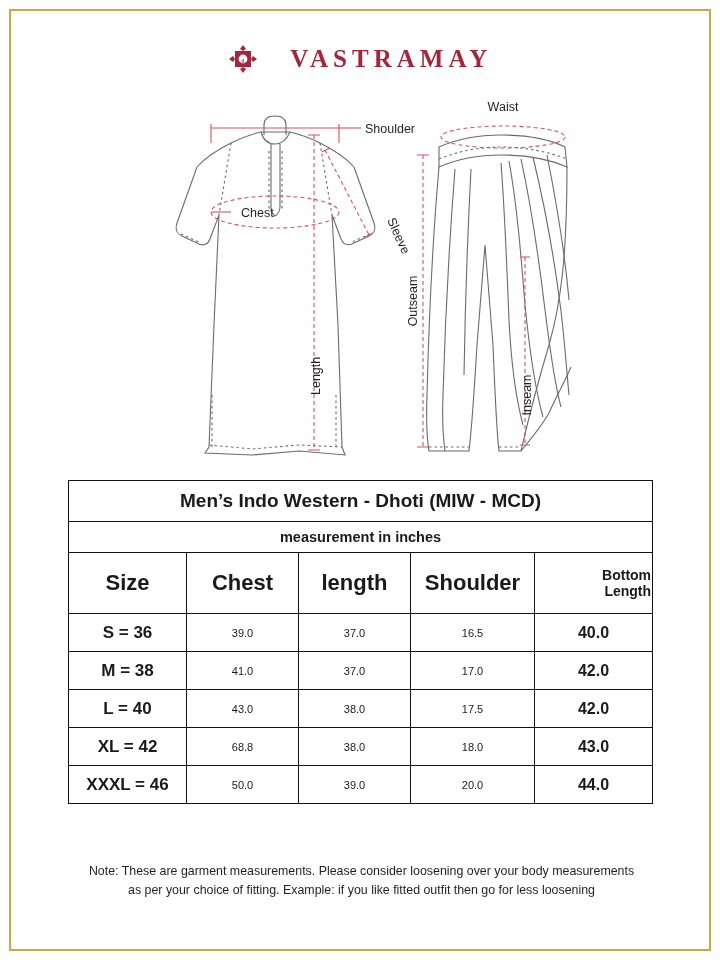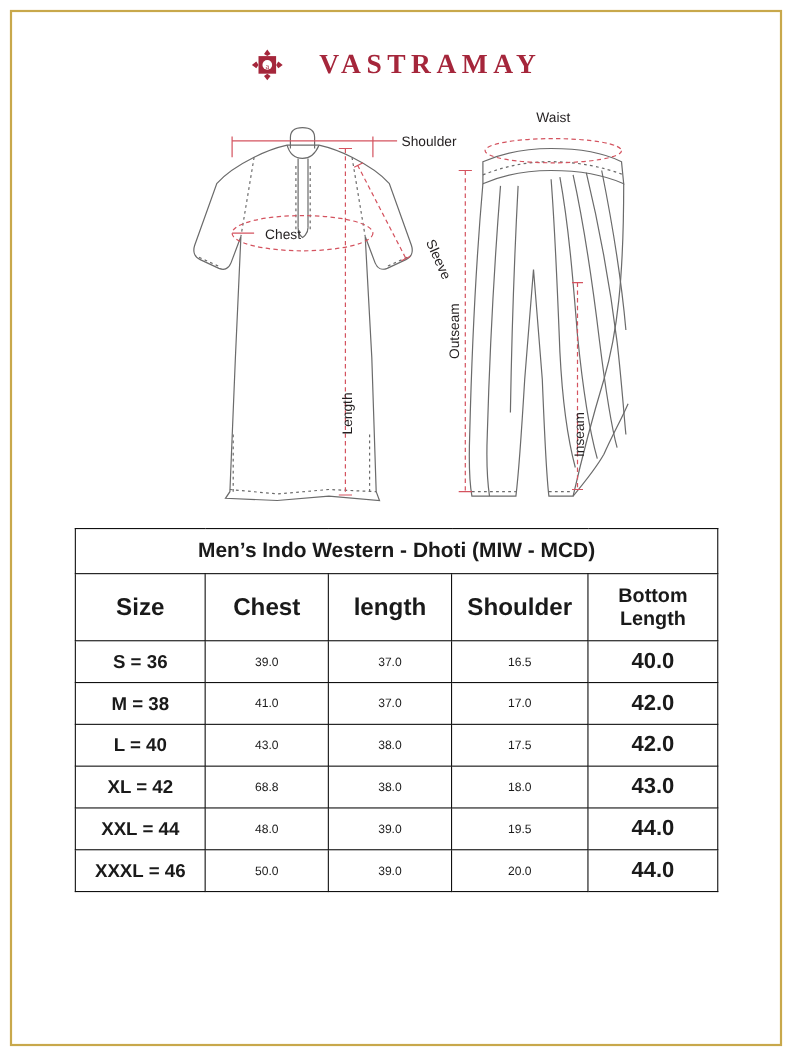--- a/index.html
+++ b/index.html
@@ -96,32 +96,33 @@
   }
   .subtitle-row td {
     height: 28px;
     font-size: 14.5px;
   }
   .header-row td {
     height: 58px;
     font-size: 22px;
   }
   .header-row td.bottom-len {
-    font-size: 18px;
+    font-size: 14px;
     line-height: 1.15;
+    text-align: right;
   }
   .data-row td {
     height: 35px;
     font-size: 16px;
   }
   .data-row td.size-cell {
     font-size: 17px;
   }
   .data-row td.bottom-cell {
-    font-size: 20px;
+    font-size: 16px;
   }
   .data-row td.plain {
     font-weight: normal;
     font-size: 11px;
   }
 
   
   .note {
     position: absolute;
     left: 34px;
@@ -291,20 +292,23 @@
         <col style="width:118px">
         <col style="width:112px">
         <col style="width:112px">
         <col style="width:124px">
         <col style="width:118px">
       </colgroup>
       <tbody>
         <tr class="title-row">
           <td colspan="5">Men’s Indo Western - Dhoti (MIW - MCD)</td>
         </tr>
+        <tr class="subtitle-row">
+          <td colspan="5">measurement in inches</td>
+        </tr>
         <tr class="header-row">
           <td>Size</td>
           <td>Chest</td>
           <td>length</td>
           <td>Shoulder</td>
           <td class="bottom-len">
             <div>Bottom</div>
             <div>Length</div>
           </td>
         </tr>
@@ -331,31 +335,28 @@
           <td class="bottom-cell">42.0</td>
         </tr>
         <tr class="data-row">
           <td class="size-cell">XL = 42</td>
           <td class="plain">68.8</td>
           <td class="plain">38.0</td>
           <td class="plain">18.0</td>
           <td class="bottom-cell">43.0</td>
         </tr>
         <tr class="data-row">
-          <td class="size-cell">XXL = 44</td>
-          <td class="plain">48.0</td>
-          <td class="plain">39.0</td>
-          <td class="plain">19.5</td>
-          <td class="bottom-cell">44.0</td>
-        </tr>
-        <tr class="data-row">
           <td class="size-cell">XXXL = 46</td>
           <td class="plain">50.0</td>
           <td class="plain">39.0</td>
           <td class="plain">20.0</td>
           <td class="bottom-cell">44.0</td>
         </tr>
       </tbody>
     </table>
   </div>
 
+  <div class="note">
+    <span>Note: These are garment measurements. Please consider loosening over your body measurements</span>
+    <span class="line2">as per your choice of fitting. Example: if you like fitted outfit then go for less loosening</span>
+  </div>
 
 </div>
 
 </body></html>

